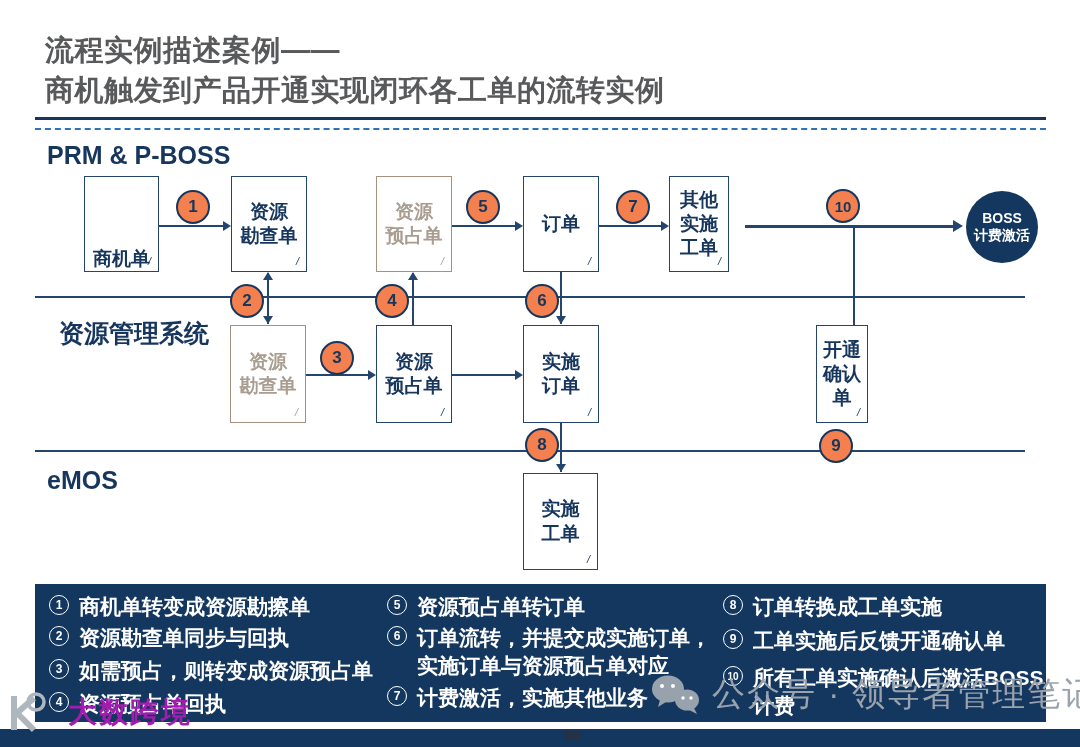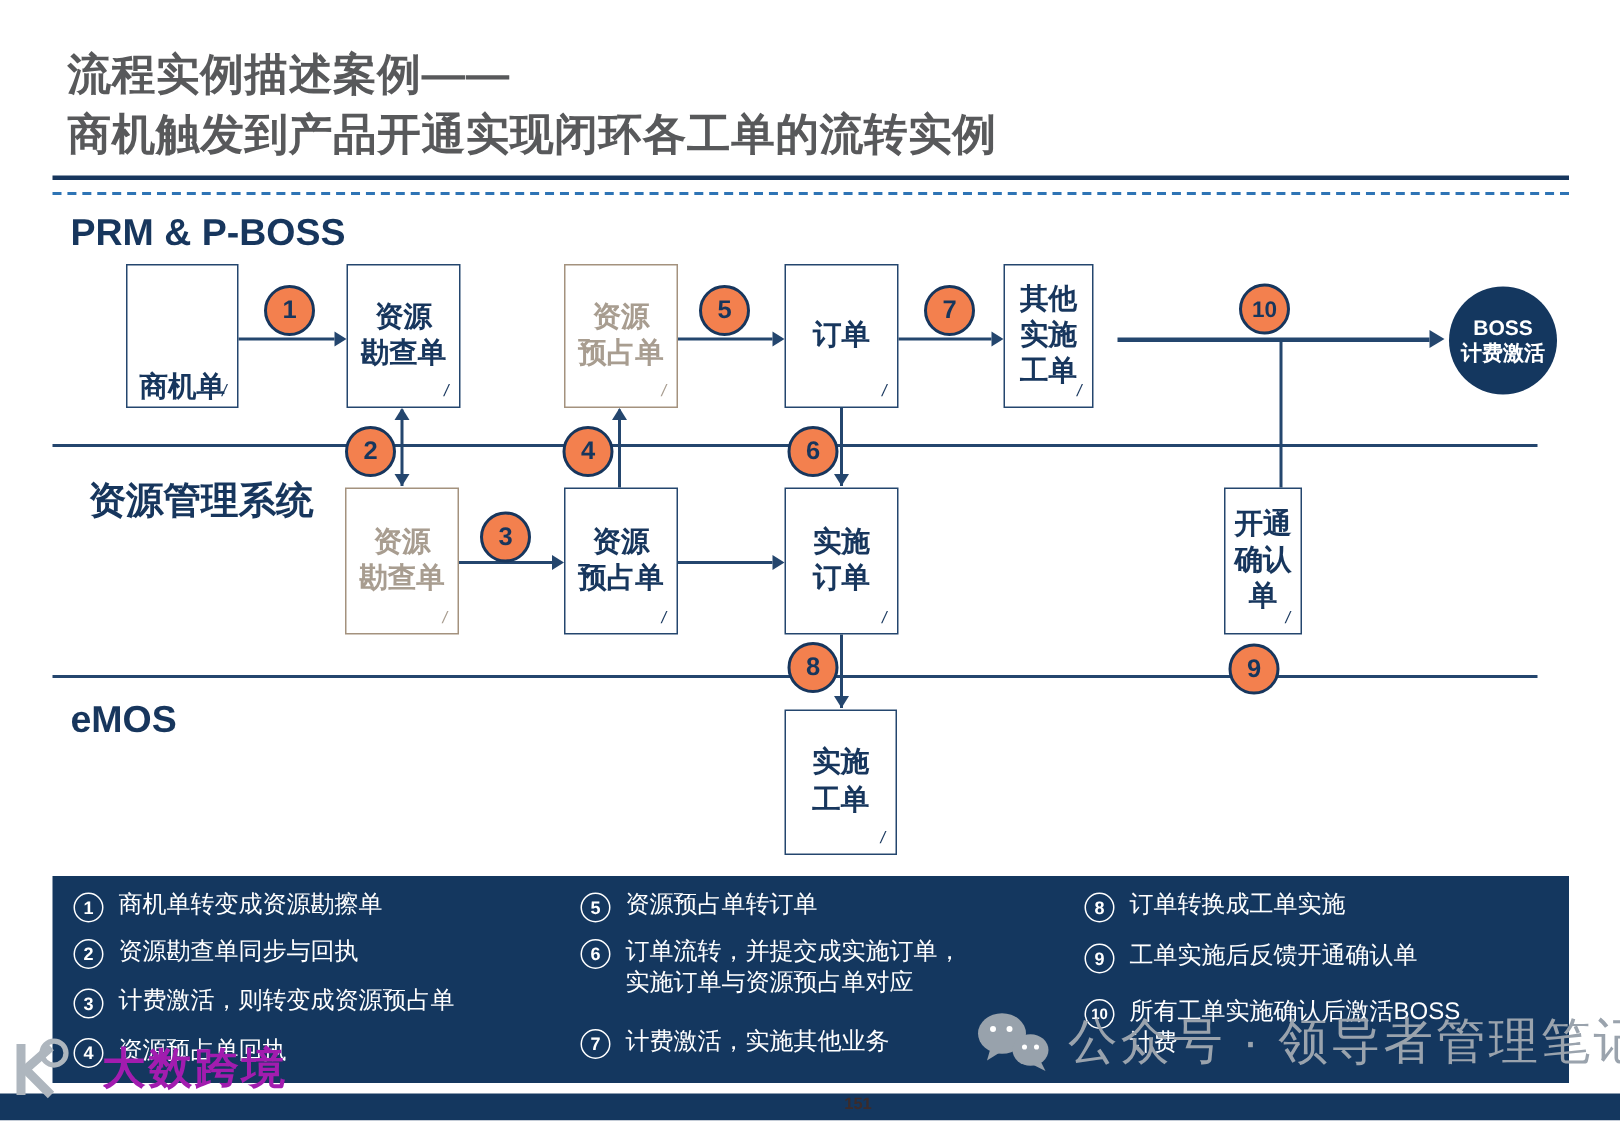--- a/index.html
+++ b/index.html
@@ -44,21 +44,21 @@
   .ah{position:absolute;width:0;height:0;}
   .ah-r{border-top:5px solid transparent;border-bottom:5px solid transparent;border-left:8px solid var(--navy);}
   .ah-r.big{border-top:6px solid transparent;border-bottom:6px solid transparent;border-left:10px solid var(--navy);}
   .ah-d{border-left:5px solid transparent;border-right:5px solid transparent;border-top:8px solid var(--navy);}
   .ah-u{border-left:5px solid transparent;border-right:5px solid transparent;border-bottom:8px solid var(--navy);}
 
   .legend-panel{position:absolute;left:35px;top:584px;width:1011px;height:138px;background:var(--panel);}
   .lg-item{position:absolute;display:flex;gap:10px;align-items:flex-start;color:#fff;}
   .lg-num{flex:0 0 auto;width:20px;height:20px;border:1.5px solid #fff;border-radius:50%;
           font-size:12px;font-weight:bold;display:flex;align-items:center;justify-content:center;margin-top:2px;}
-  .lg-text{font-size:16px;font-weight:normal;line-height:1.32;white-space:pre-line;}
+  .lg-text{font-size:21px;font-weight:bold;line-height:1.32;white-space:pre-line;}
 
   .footer-band{position:absolute;left:0;top:729px;width:1080px;height:18px;background:var(--panel);}
   .page-number{position:absolute;left:0;top:730px;width:1080px;text-align:center;
                font-size:11px;font-weight:bold;color:#3b2b2b;z-index:4;margin-left:32px;}
 
   .wm-wechat{position:absolute;left:650px;top:672px;display:flex;align-items:center;gap:12px;
              color:var(--wm);font-size:33px;letter-spacing:2px;z-index:5;white-space:pre;}
   .wm-brand{position:absolute;left:4px;top:690px;display:flex;align-items:center;gap:18px;
             color:#a21caf;font-size:29px;font-weight:bold;letter-spacing:2px;z-index:5;white-space:pre;}
 </style>
@@ -205,21 +205,21 @@
     <div class="lg-item" style="left:14px;top:9px;">
       <span class="lg-num">1</span>
       <span class="lg-text">商机单转变成资源勘擦单</span>
     </div>
     <div class="lg-item" style="left:14px;top:40px;">
       <span class="lg-num">2</span>
       <span class="lg-text">资源勘查单同步与回执</span>
     </div>
     <div class="lg-item" style="left:14px;top:73px;">
       <span class="lg-num">3</span>
-      <span class="lg-text">计费激活，则转变成资源预占单</span>
+      <span class="lg-text">如需预占，则转变成资源预占单</span>
     </div>
     <div class="lg-item" style="left:14px;top:106px;">
       <span class="lg-num">4</span>
       <span class="lg-text">资源预占单回执</span>
     </div>
     <div class="lg-item" style="left:352px;top:9px;">
       <span class="lg-num">5</span>
       <span class="lg-text">资源预占单转订单</span>
     </div>
     <div class="lg-item" style="left:352px;top:40px;">

